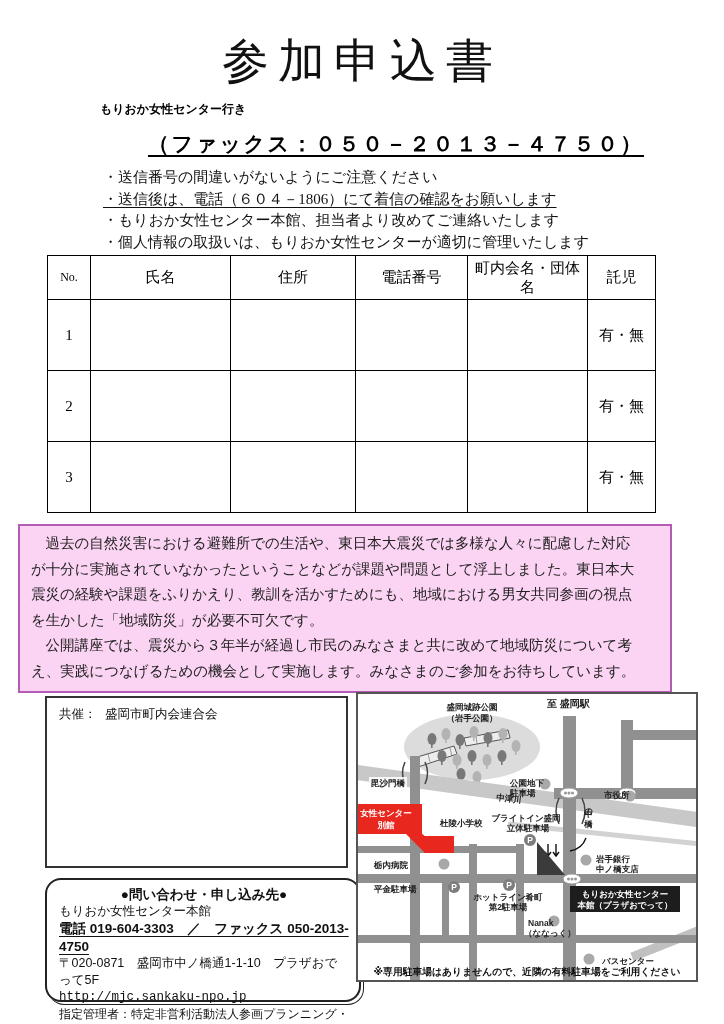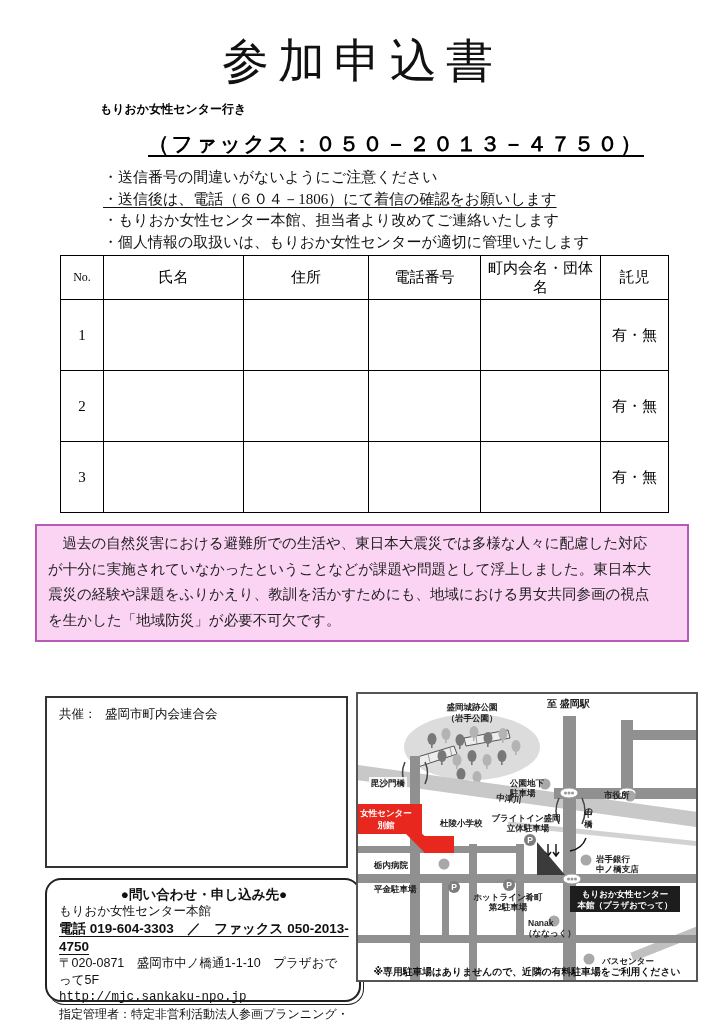--- a/index.html
+++ b/index.html
@@ -27,31 +27,31 @@
     text-decoration:underline; text-underline-offset:4px;
   }
   .notes {
     position:absolute; left:103px; top:167px; list-style:none;
     font-family:"Liberation Serif","DejaVu Serif",serif;
     font-size:15px; line-height:21.5px; color:#111;
   }
   .notes .u span { text-decoration:underline; text-underline-offset:3px; }
   
   .apply-table {
-    position:absolute; left:60px; top:255px; width:608px;
+    position:absolute; left:47px; top:255px; width:608px;
     border-collapse:collapse; table-layout:fixed;
     font-family:"Liberation Serif","DejaVu Serif",serif;
   }
   .apply-table th, .apply-table td { border:1px solid #000; padding:0; }
   .apply-table th { height:44px; font-weight:normal; font-size:15px; }
   .apply-table th.no-col { font-size:12px; }
   .apply-table td { height:71px; text-align:center; font-size:15px; }
   
   .pink-box {
-    position:absolute; left:35px; top:524px; width:654px;
+    position:absolute; left:18px; top:524px; width:654px;
     background:#fbd3f3; border:2px solid #b55ab5; padding:5px 25px 7px 11px;
     font-size:14.5px; line-height:25.5px; color:#222;
   }
   .pink-box p { text-indent:1em; }
   
   .org-box {
     position:absolute; left:45px; top:696px; width:303px; height:172px;
     border:2px solid #333; padding:8px 6px 4px 12px;
     font-size:12.5px; line-height:16.6px; color:#111;
   }
@@ -140,20 +140,21 @@
         <td></td>
         <td></td>
         <td></td>
         <td>有・無</td>
       </tr>
     </tbody>
   </table>
 
   <div class="pink-box">
     <p>過去の自然災害における避難所での生活や、東日本大震災では多様な人々に配慮した対応が十分に実施されていなかったということなどが課題や問題として浮上しました。東日本大震災の経験や課題をふりかえり、教訓を活かすためにも、地域における男女共同参画の視点を生かした「地域防災」が必要不可欠です。</p>
+    <p>公開講座では、震災から３年半が経過し市民のみなさまと共に改めて地域防災について考え、実践につなげるための機会として実施します。みなさまのご参加をお待ちしています。</p>
   </div>
 
   <div class="org-box">
     <div class="org-row">
       <span class="org-label">共催：</span>
       <span class="org-value">盛岡市町内会連合会</span>
     </div>
   </div>
 
   <div class="contact-box">

